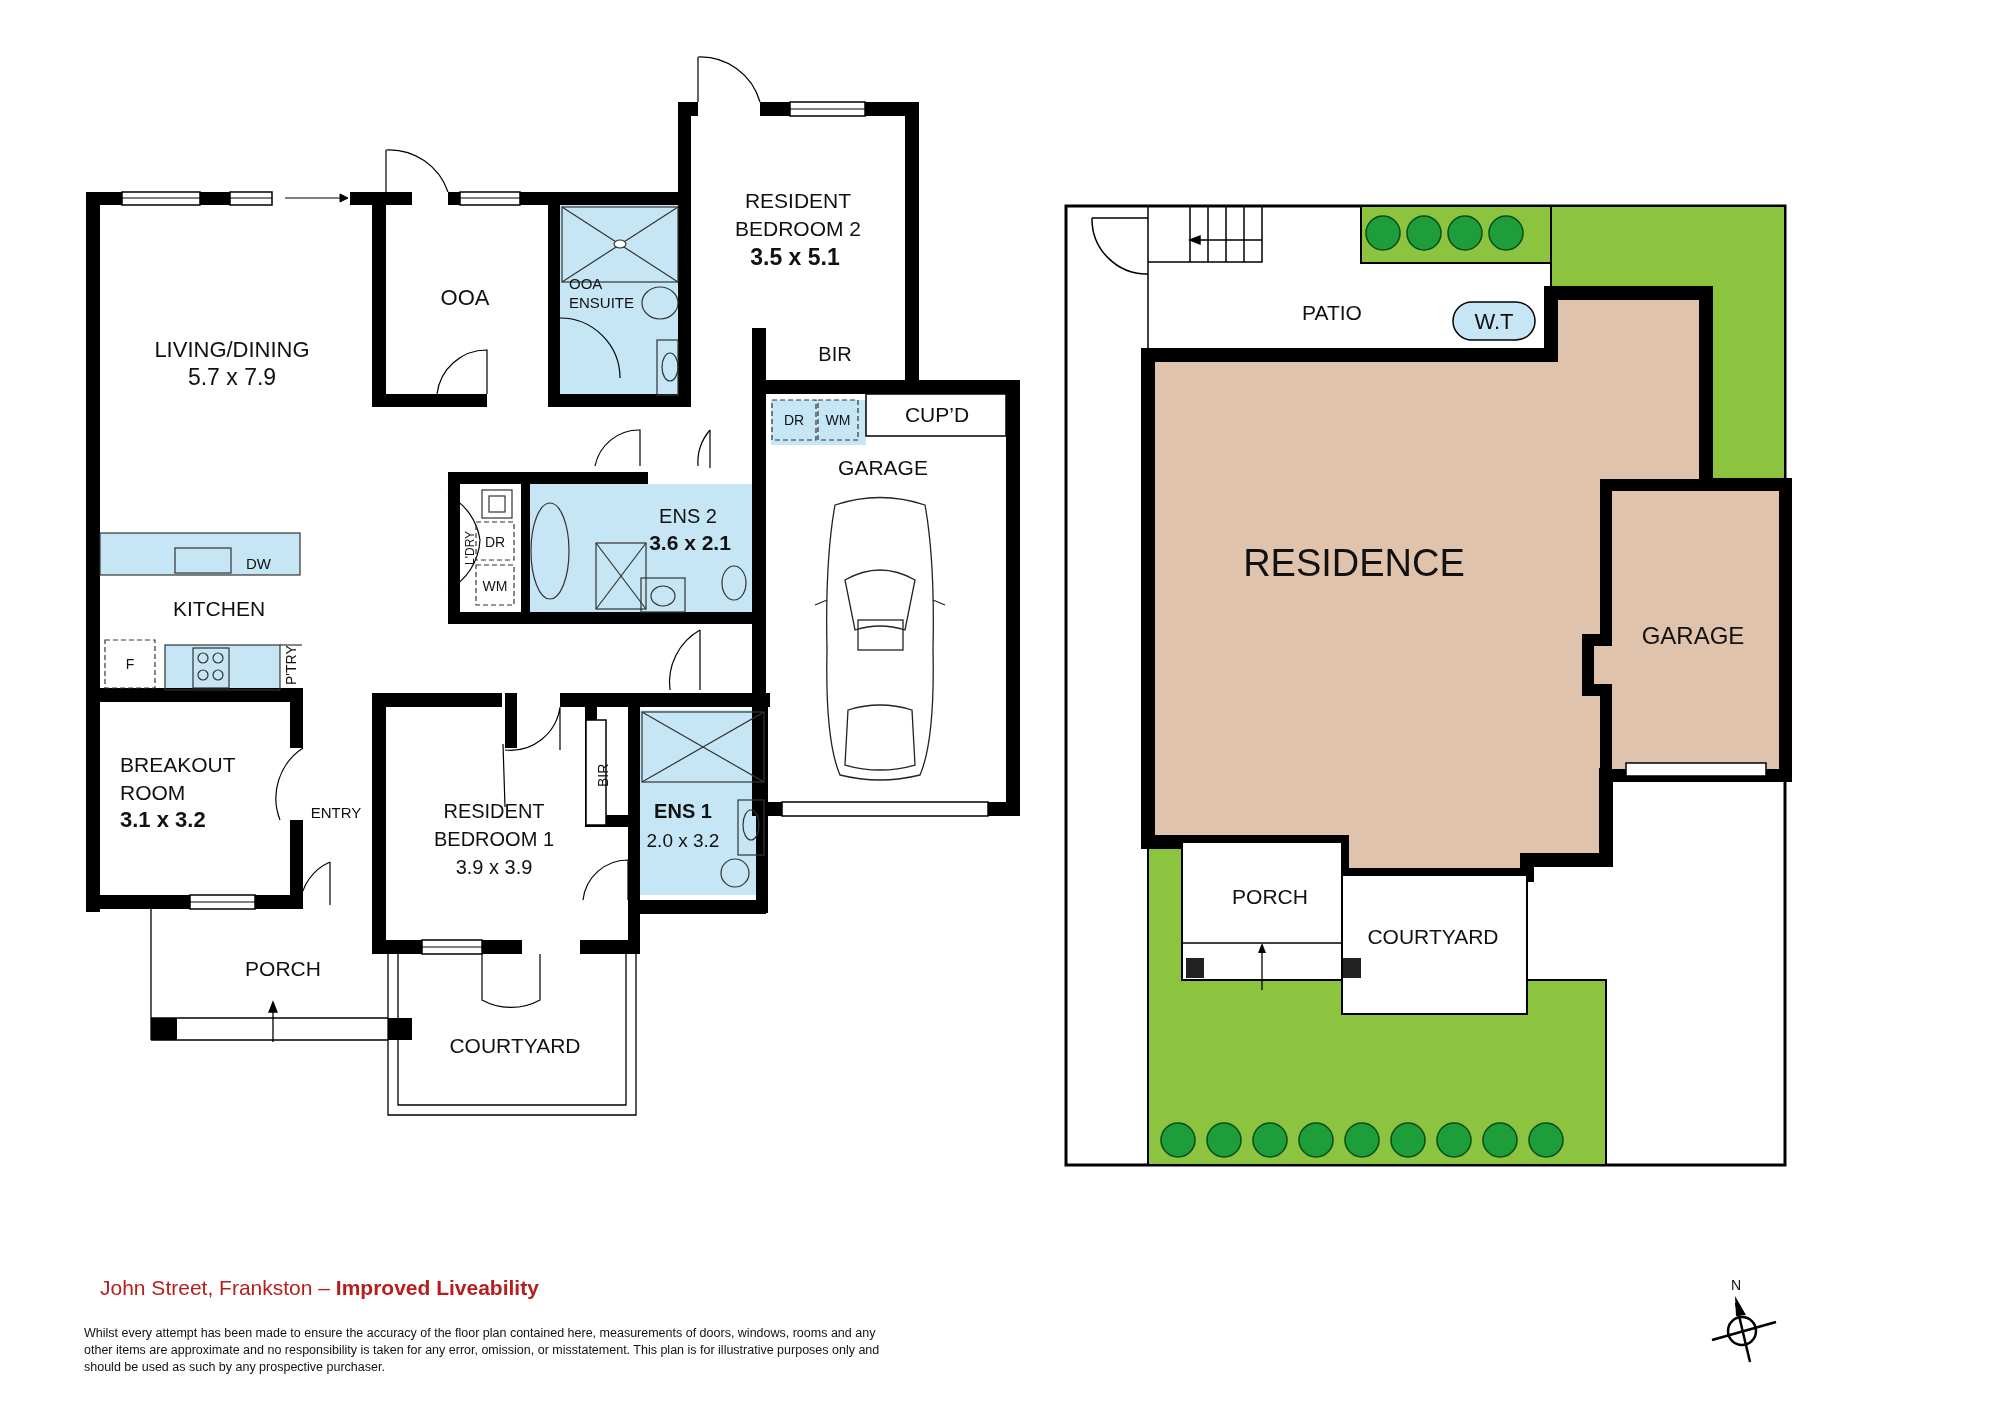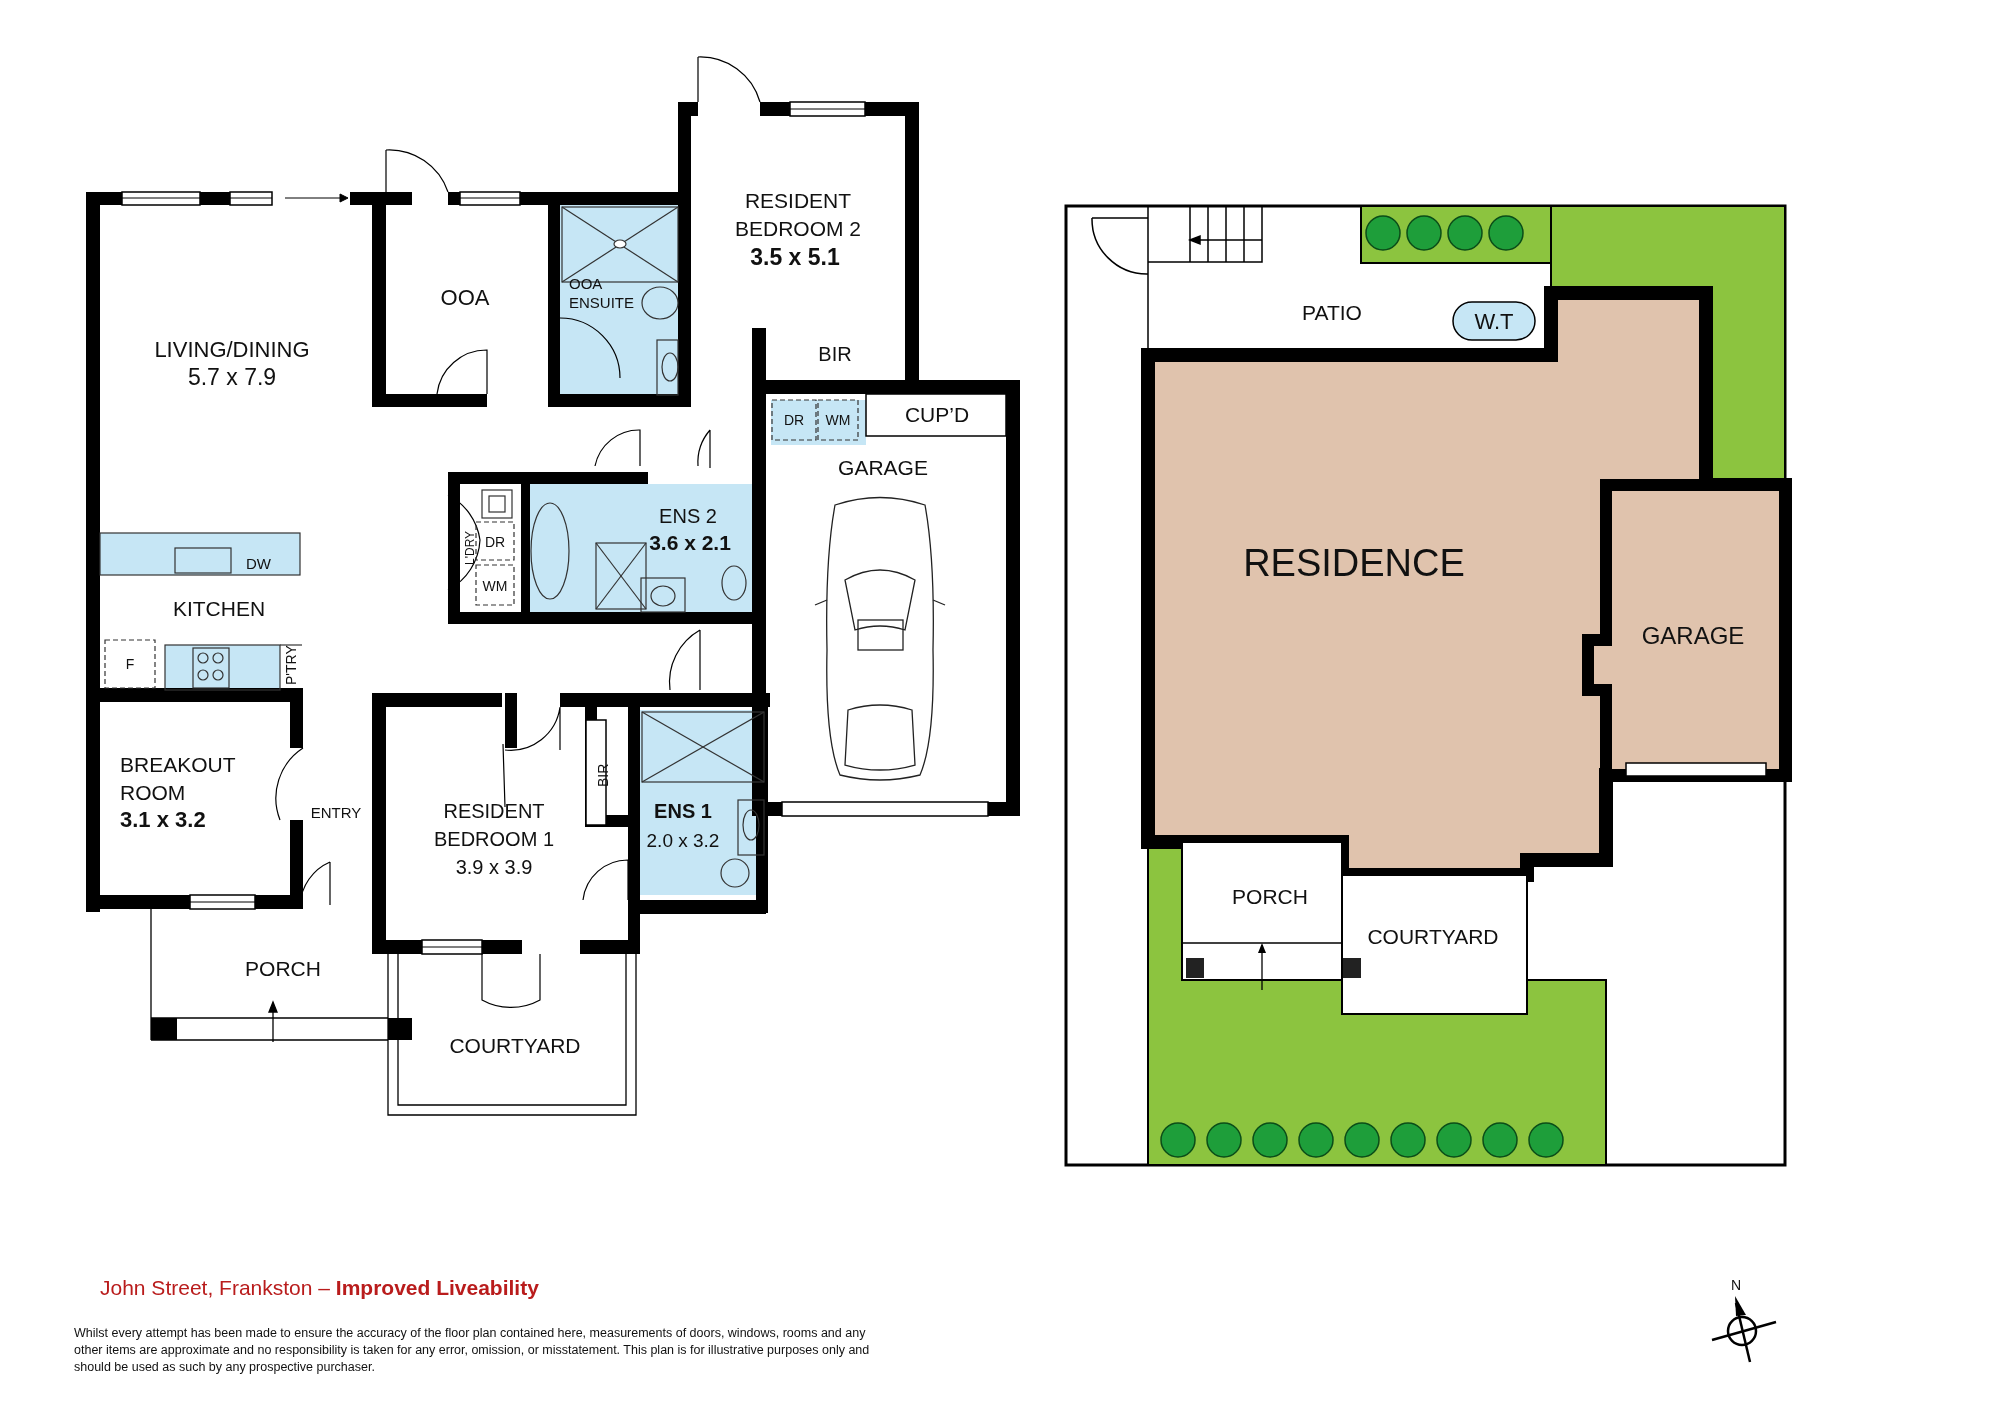--- a/index.html
+++ b/index.html
@@ -1,21 +1,21 @@
 <!DOCTYPE html>
 <html><head>
 <meta charset="utf-8">
 <style>
   html,body{margin:0;padding:0;background:#fff;}
   body{width:2000px;height:1415px;position:relative;overflow:hidden;font-family:"Liberation Sans",sans-serif;}
   svg{position:absolute;left:0;top:0;}
   .lbl{font-family:"Liberation Sans",sans-serif;fill:#111;}
   .footer-title{position:absolute;left:80px;top:1276px;font-size:21px;color:#b91c1c;font-family:"Liberation Sans",sans-serif;margin-left:20px;}
   .footer-title b{font-weight:bold;}
-  .disclaimer{position:absolute;left:74px;top:1325px;width:820px;font-size:12.5px;line-height:17px;color:#111;font-family:"Liberation Sans",sans-serif;}
+  .disclaimer{position:absolute;left:84px;top:1325px;width:820px;font-size:12.5px;line-height:17px;color:#111;font-family:"Liberation Sans",sans-serif;}
 </style>
 </head>
 <body>
 
 <svg width="2000" height="1415" viewBox="0 0 2000 1415">
   <g>
 
     <g fill="#C6E6F5" stroke="none">
       <rect x="560" y="205" width="120" height="195"></rect>
       <rect x="530" y="484" width="226" height="135"></rect>

